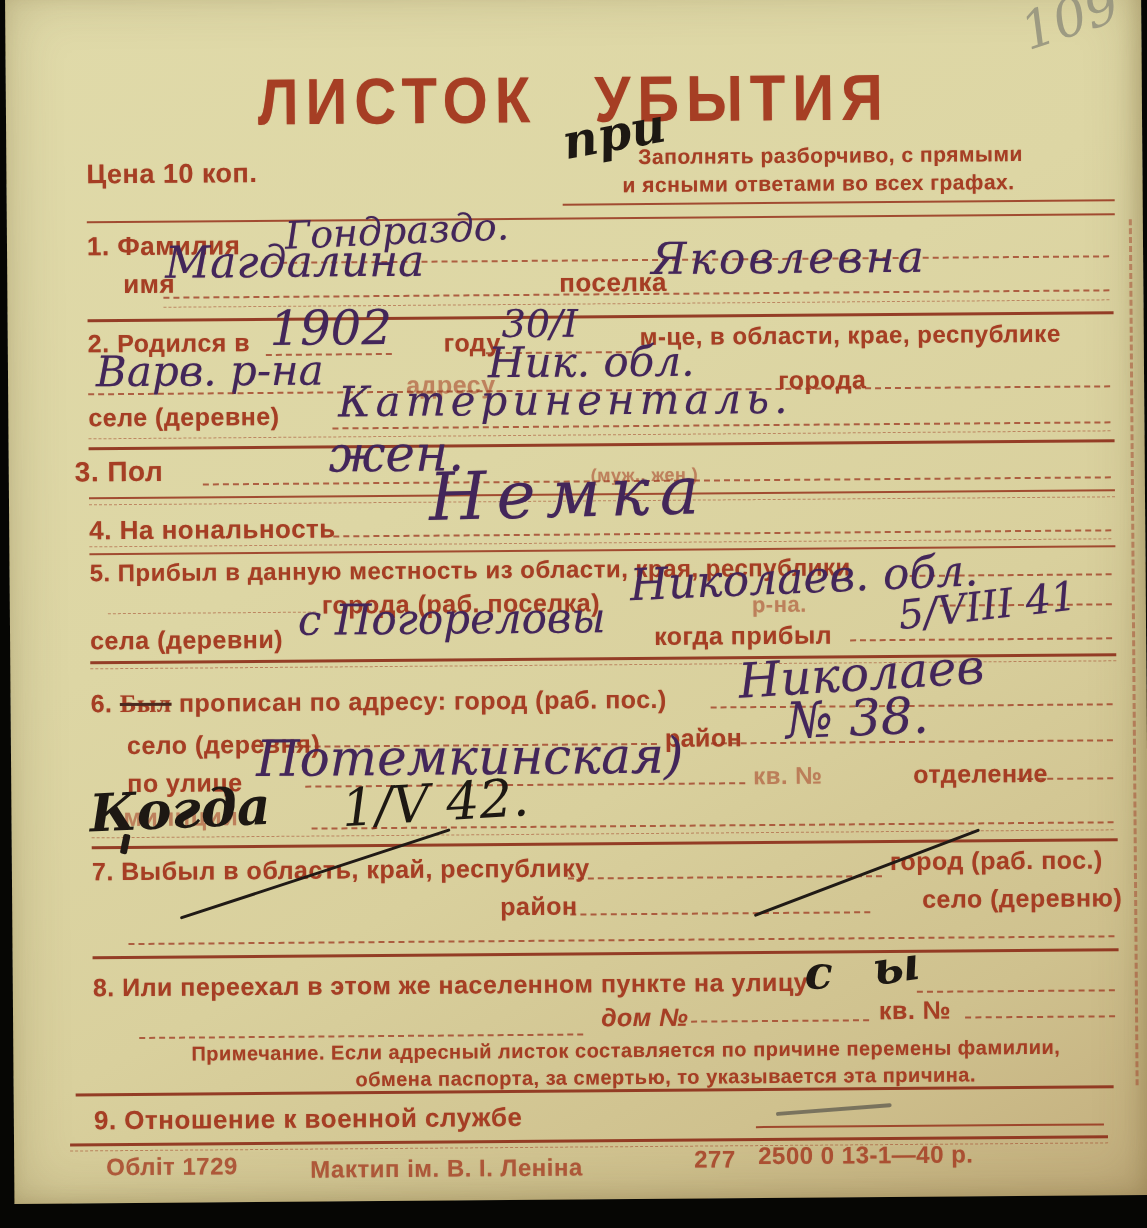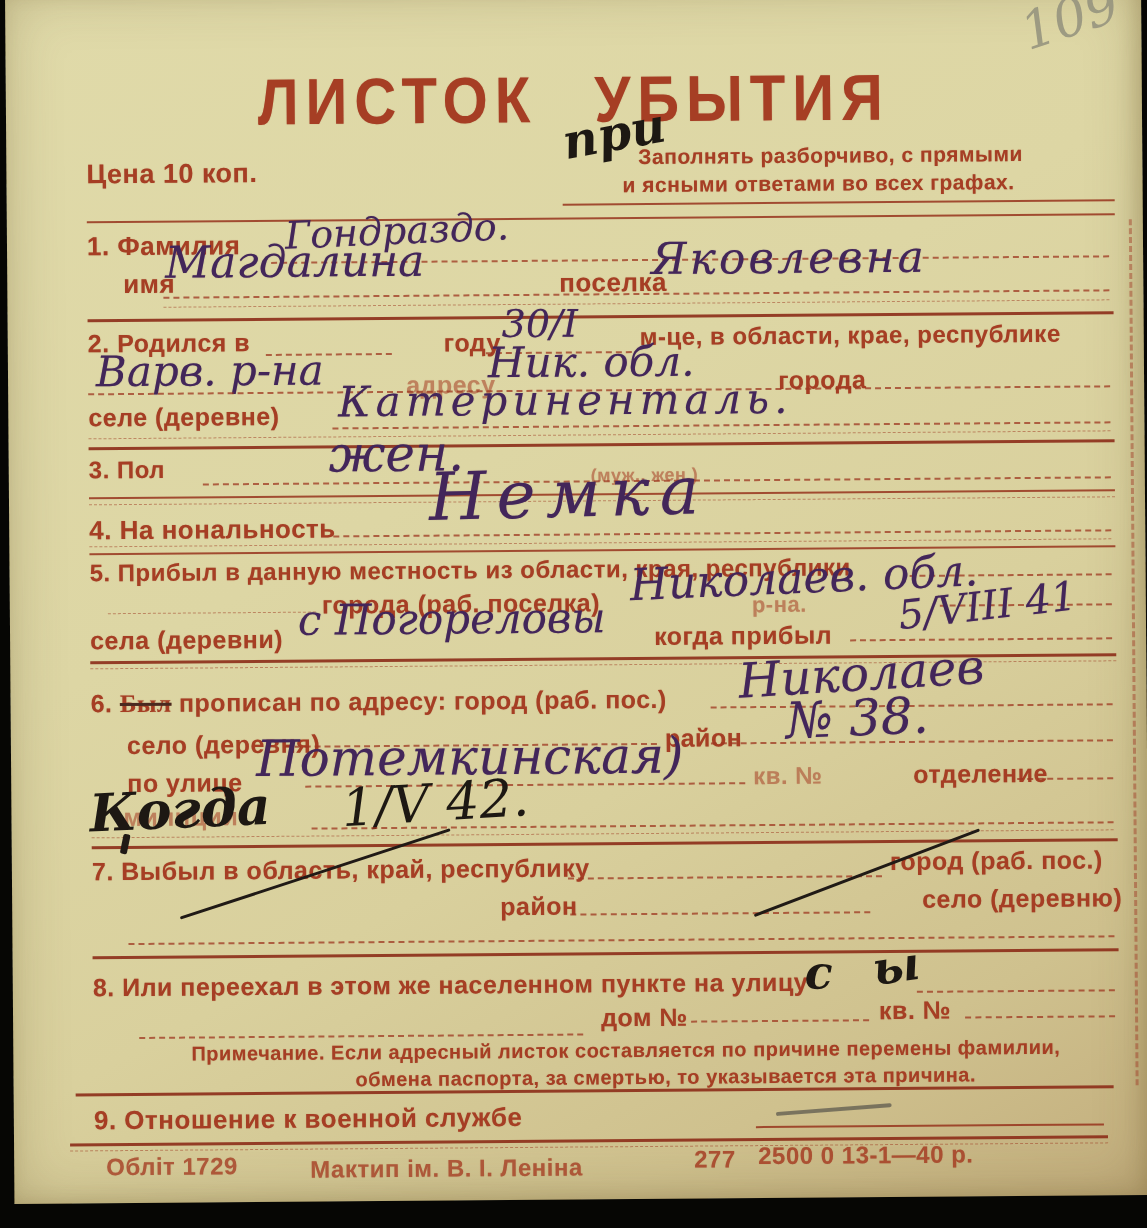--- a/index.html
+++ b/index.html
@@ -45,37 +45,38 @@
   <div class="rule" style="left:264px;top:272px;width:838px;"></div>
   <div class="print" style="left:116px;top:278px;font-size:26px;">имя</div>
   <div class="hw" style="left:158px;top:246px;font-size:44px;">Магдалина</div>
   <div class="print" style="left:552px;top:280px;font-size:26px;">поселка</div>
   <div class="hw" style="left:644px;top:246px;font-size:44px;letter-spacing:3px;">Яковлевна</div>
   <div class="rule" style="left:156px;top:306px;width:946px;"></div>
   <div class="rule-thin" style="left:156px;top:316px;width:946px;"></div>
   <div class="rule-strong" style="left:80px;top:328px;width:1026px;"></div>
 
   <div class="print" style="left:80px;top:338px;font-size:25px;">2. Родился в</div>
+  <div class="hw" style="left:262px;top:310px;font-size:48px;">1902</div>
   <div class="print" style="left:390px;top:340px;font-size:25px;margin-left:46px;">году</div>
   <div class="hw" style="left:494px;top:314px;font-size:38px;">30/I</div>
   <div class="print" style="left:632px;top:336px;font-size:24px;">м-це, в области,  крае, республике</div>
   <div class="rule" style="left:258px;top:364px;width:126px;"></div>
   <div class="rule" style="left:478px;top:364px;width:146px;"></div>
   <div class="hw" style="left:88px;top:356px;font-size:42px;">Варв. р-на</div>
   <div class="print faded" style="left:398px;top:382px;font-size:25px;">адресу</div>
   <div class="hw" style="left:480px;top:350px;font-size:42px;">Ник. обл.</div>
   <div class="print" style="left:770px;top:380px;font-size:25px;">города</div>
   <div class="rule" style="left:80px;top:402px;width:1022px;"></div>
   <div class="print" style="left:80px;top:412px;font-size:25px;">селе (деревне)</div>
   <div class="hw" style="left:330px;top:388px;font-size:42px;letter-spacing:5px;">Катериненталь.</div>
   <div class="rule" style="left:324px;top:438px;width:778px;"></div>
   <div class="rule-thin" style="left:80px;top:447px;width:1022px;"></div>
   <div class="rule-strong" style="left:80px;top:456px;width:1026px;"></div>
 
-  <div class="print" style="left:80px;top:465px;font-size:24px;">3. Пол</div>
+  <div class="print" style="left:66px;top:465px;font-size:28px;">3. Пол</div>
   <div class="hw" style="left:320px;top:436px;font-size:50px;">жен.</div>
   <div class="rule" style="left:194px;top:493px;width:908px;"></div>
   <div class="print faded" style="left:582px;top:478px;font-size:18px;">(муж., жен.)</div>
   <div class="rule-med" style="left:80px;top:506px;width:1026px;"></div>
   <div class="rule-thin" style="left:80px;top:513px;width:1026px;"></div>
 
   <div class="print" style="left:80px;top:524px;font-size:26px;">4. На нональность</div>
   <div class="hw" style="left:420px;top:468px;font-size:66px;letter-spacing:10px;transform:rotate(-1deg);">Немка</div>
   <div class="rule" style="left:324px;top:546px;width:778px;"></div>
   <div class="rule-thin" style="left:80px;top:555px;width:1022px;"></div>
@@ -130,21 +131,21 @@
   <div class="print" style="left:910px;top:900px;font-size:25px;">село (деревню)</div>
   <div class="rule" style="left:116px;top:952px;width:986px;"></div>
   <div class="stroke" style="left:168px;top:926px;width:284px;height:3px;transform:rotate(-17.7deg);transform-origin:left center;"></div>
   <div class="stroke" style="left:742px;top:928px;width:241px;height:3px;transform:rotate(-20.4deg);transform-origin:left center;"></div>
   <div class="rule-strong" style="left:80px;top:965px;width:1026px;"></div>
 
   <div class="print" style="left:80px;top:982px;font-size:25px;">8. Или переехал в этом же населенном пункте на улицу</div>
   <div class="hwb" style="left:792px;top:960px;font-size:46px;font-weight:700;">с</div>
   <div class="hwb" style="left:860px;top:954px;font-size:46px;font-weight:700;transform:rotate(-8deg);">ы</div>
   <div class="rule" style="left:904px;top:1006px;width:198px;"></div>
-  <div class="print" style="left:588px;top:1016px;font-size:25px;">дом №</div>
+  <div class="print" style="left:588px;top:1016px;font-size:25px;font-style:italic;">дом №</div>
   <div class="rule" style="left:678px;top:1034px;width:178px;"></div>
   <div class="print" style="left:866px;top:1011px;font-size:25px;">кв. №</div>
   <div class="rule" style="left:952px;top:1032px;width:150px;"></div>
   <div class="rule" style="left:126px;top:1046px;width:444px;"></div>
 
   <div class="print" style="left:178px;top:1052px;font-size:20px;">Примечание. Если адресный листок составляется по причине перемены фамилии,</div>
   <div class="print" style="left:342px;top:1079px;font-size:20px;">обмена паспорта, за смертью, то указывается эта причина.</div>
   <div class="rule-strong" style="left:62px;top:1102px;width:1038px;"></div>
 
   <div class="print" style="left:80px;top:1114px;font-size:26px;">9. Отношение к военной службе</div>

